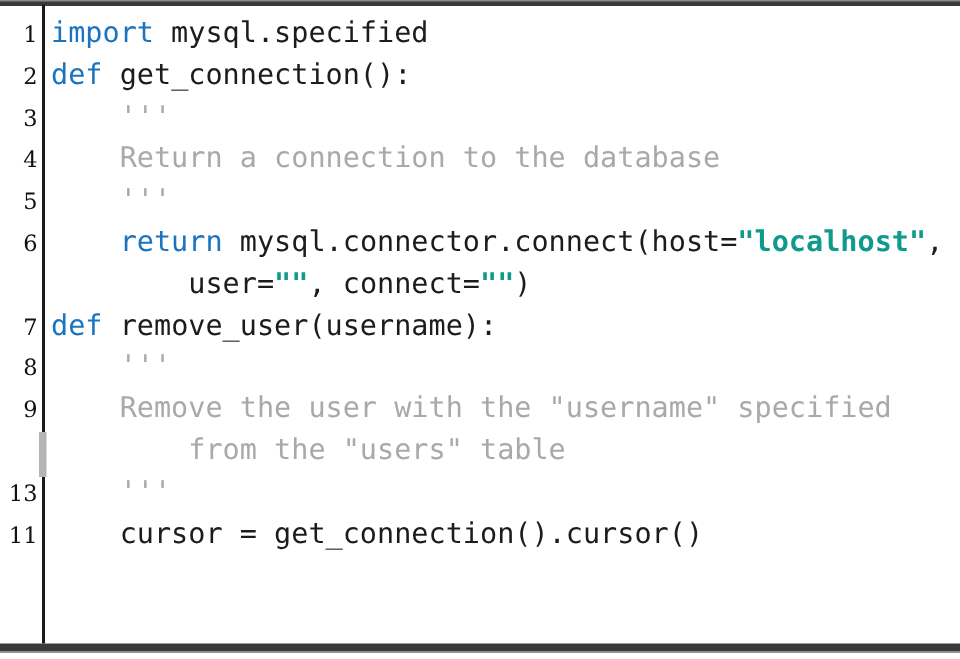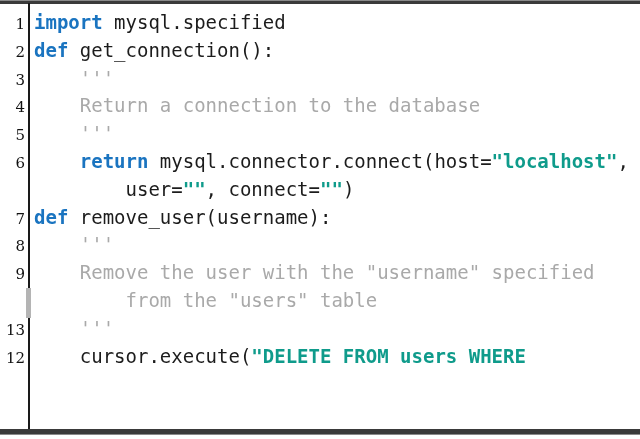--- a/index.html
+++ b/index.html
@@ -66,21 +66,21 @@
   }
   .code {
     flex: 1;
     padding-left: 9px;
     font-family: "DejaVu Sans Mono", monospace;
     font-size: 19px;
     line-height: 27.8px;
     white-space: pre;
     color: var(--txt, #1c1c1c);
   }
-  .tok-keyword { color: var(--kw, #1a74c0); font-weight: bold; }
+  .tok-keyword { color: var(--kw, #1a74c0); font-weight: normal; }
   .tok-string  { color: var(--str, #0f9b8b); font-weight: bold; }
   .tok-comment { color: var(--com, #a9a9a9); }
   .tok-plain   { color: var(--txt, #1c1c1c); }
 </style>
 </head>
 <body>
 
 <div class="listing">
   <div class="rule-top"></div>
   <div class="rule-gutter"></div>
@@ -128,18 +128,18 @@
       </div>
       <div class="row">
         <span class="num"></span>
         <span class="code">        <span class="tok-comment">from the "users" table</span></span>
       </div>
       <div class="row">
         <span class="num">13</span>
         <span class="code">    <span class="tok-comment">'''</span></span>
       </div>
       <div class="row">
-        <span class="num">12</span>
-        <span class="code">    <span class="tok-plain">cursor.execute(</span><span class="tok-string">"DELETE FROM users WHERE</span></span>
+        <span class="num">11</span>
+        <span class="code">    <span class="tok-plain">cursor = get_connection().cursor()</span></span>
       </div>
     </div>
   <div class="rule-bottom"></div>
 </div>
 
 </body></html>

